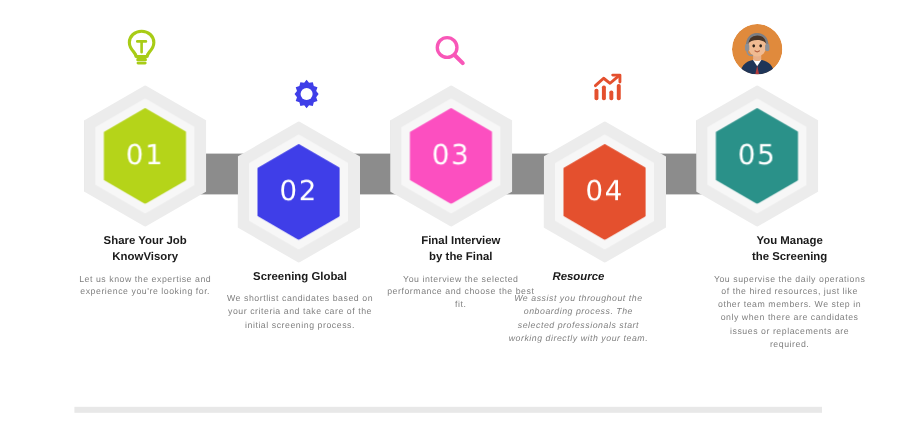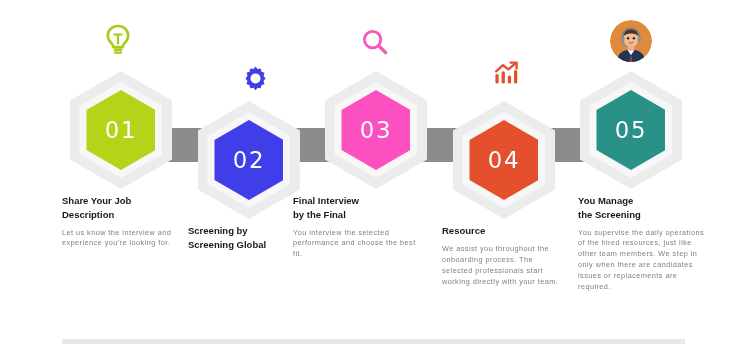--- a/index.html
+++ b/index.html
@@ -66,21 +66,21 @@
     position: absolute;
     width: 42px; height: 42px;
     border-radius: 50%;
     overflow: hidden;
     z-index: 4;
   }
 
   
   .step-text {
     position: absolute;
-    text-align: left;
+    text-align: center;
     z-index: 5;
   }
   .step-title {
     font-size: 9.5px;
     font-weight: bold;
     color: #1a1a1a;
     line-height: 1.45;
     font-family: "Liberation Sans", sans-serif;
   }
   .step-desc {
@@ -126,23 +126,23 @@
         <div class="hex-inner" style="background:#b5d419;">
           <span class="hex-num">01</span>
         </div>
       </div>
     </div>
   </div>
 
   <div class="step-text" style="left:62px; top:194px; width:118px;">
     <div class="step-title">
       <div>Share Your Job</div>
-      <div>Description</div>
-    </div>
-    <div class="step-desc">Let us know the interview and experience you're looking for.</div>
+      <div>KnowVisory</div>
+    </div>
+    <div class="step-desc">Let us know the expertise and experience you're looking for.</div>
   </div>
 
   <div class="step-icon" style="left:235px; top:58px;">
     <svg width="27" height="27" viewBox="0 0 28 28" fill="none">
       <path d="M14 1.6 L16.1 4.2 L19.4 3.6 L20.2 6.9 L23.4 8.0 L22.3 11.2 L24.4 13.9 L22.3 16.6 L23.4 19.8 L20.2 20.9 L19.4 24.2 L16.1 23.6 L14 26.2 L11.9 23.6 L8.6 24.2 L7.8 20.9 L4.6 19.8 L5.7 16.6 L3.6 13.9 L5.7 11.2 L4.6 8.0 L7.8 6.9 L8.6 3.6 L11.9 4.2 Z" fill="#3f3ee8"></path>
       <circle cx="14" cy="13.9" r="5.2" fill="#ffffff"></circle>
     </svg>
   </div>
 
   <div class="step" style="left:190px; top:109px;">
@@ -150,43 +150,43 @@
       <div class="hex-mid">
         <div class="hex-inner" style="background:#3f3ee8;">
           <span class="hex-num">02</span>
         </div>
       </div>
     </div>
   </div>
 
   <div class="step-text" style="left:188px; top:224px; width:124px;">
     <div class="step-title">
-      <div>Screening by</div>
       <div>Screening Global</div>
     </div>
+    <div class="step-desc">We shortlist candidates based on your criteria and take care of the initial screening process.</div>
   </div>
 
   <div class="step-icon" style="left:355px; top:22px;">
     <svg width="28" height="28" viewBox="0 0 28 28" fill="none">
       <circle cx="11.6" cy="11.6" r="8.2" stroke="#f857b8" stroke-width="2.8" fill="none"></circle>
       <path d="M17.8 17.8 L24.6 24.6" stroke="#f857b8" stroke-width="3.4" stroke-linecap="round"></path>
     </svg>
   </div>
 
   <div class="step" style="left:317px; top:79px;">
     <div class="hex-outer">
       <div class="hex-mid">
         <div class="hex-inner" style="background:#fc4fc0;">
           <span class="hex-num">03</span>
         </div>
       </div>
     </div>
   </div>
 
-  <div class="step-text" style="left:293px; top:194px; width:128px;">
+  <div class="step-text" style="left:320px; top:194px; width:128px;">
     <div class="step-title">
       <div>Final Interview</div>
       <div>by the Final</div>
     </div>
     <div class="step-desc">You interview the selected performance and choose the best fit.</div>
   </div>
 
   <div class="step-icon" style="left:487px; top:53px;">
     <svg width="28" height="28" viewBox="0 0 28 28" fill="none">
       <path d="M3.2 12.4 L10.0 6.2 L15.4 10.4 L22.6 4.2" stroke="#e4502e" stroke-width="2.4" fill="none" stroke-linecap="round" stroke-linejoin="round"></path>
@@ -201,21 +201,21 @@
   <div class="step" style="left:445px; top:109px;">
     <div class="hex-outer">
       <div class="hex-mid">
         <div class="hex-inner" style="background:#e4502e;">
           <span class="hex-num">04</span>
         </div>
       </div>
     </div>
   </div>
 
-  <div class="step-text" style="left:442px; top:224px; width:124px;">
+  <div class="step-text" style="left:420px; top:224px; width:124px;font-style:italic;">
     <div class="step-title">
       <div>Resource</div>
     </div>
     <div class="step-desc">We assist you throughout the onboarding process. The selected professionals start working directly with your team.</div>
   </div>
 
   <div class="avatar-icon" style="left:610px; top:20px;">
     <svg width="42" height="42" viewBox="0 0 42 42">
       <circle cx="21" cy="21" r="21" fill="#e08a3c"></circle>
 
@@ -244,21 +244,21 @@
   <div class="step" style="left:572px; top:79px;">
     <div class="hex-outer">
       <div class="hex-mid">
         <div class="hex-inner" style="background:#2a9189;">
           <span class="hex-num">05</span>
         </div>
       </div>
     </div>
   </div>
 
-  <div class="step-text" style="left:578px; top:194px; width:128px;">
+  <div class="step-text" style="left:594px; top:194px; width:128px;">
     <div class="step-title">
       <div>You Manage</div>
       <div>the Screening</div>
     </div>
     <div class="step-desc">You supervise the daily operations of the hired resources, just like other team members. We step in only when there are candidates issues or replacements are required.</div>
   </div>
 
   <div id="bottom-divider"></div>
 
 </div>

